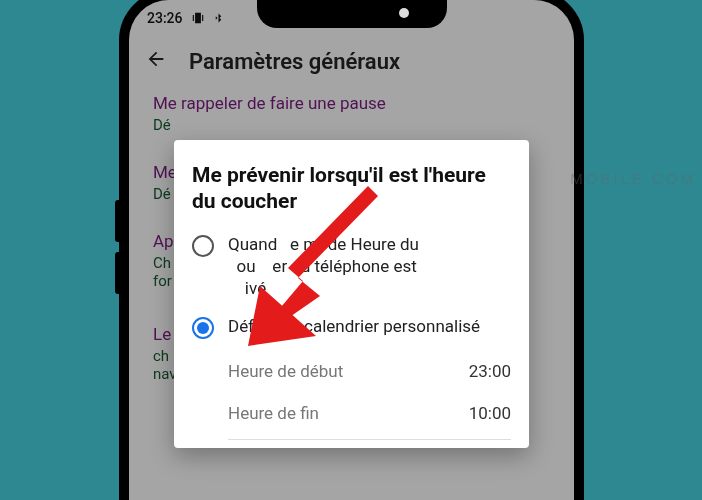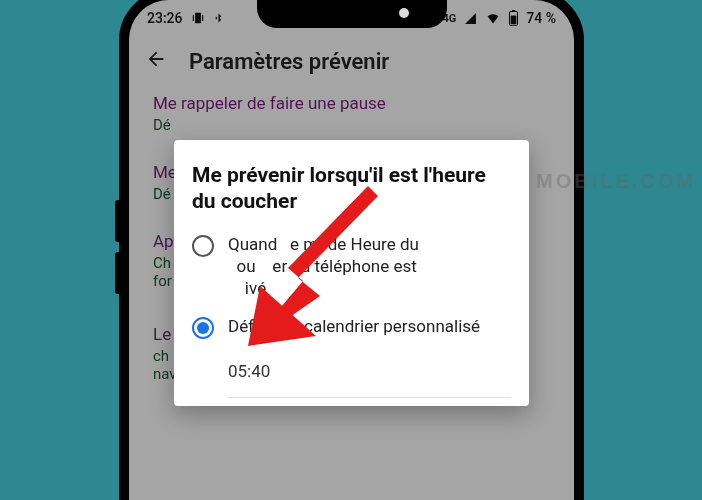--- a/index.html
+++ b/index.html
@@ -194,22 +194,22 @@
     pointer-events: none;
   }
   .wm-top {
     font-size: 34px;
     font-weight: 800;
     color: #555;
     -webkit-text-stroke: 1px #888;
     line-height: 0.9;
   }
   .wm-bot {
-    font-size: 20px;
-    font-weight: 700;
+    font-size: 15px;
+    font-weight: 400;
     color: #666;
     letter-spacing: 3px;
     margin-top: -2px;
     text-align: center;
   }
 </style>
 </head>
 <body>
 
 <div class="phone">
@@ -227,56 +227,29 @@
           <svg width="14" height="14" viewBox="0 0 24 24">
               <path fill="#111" d="M7 3h10v18H7zM3 7h2v10H3zM19 7h2v10h-2z"></path>
             </svg>
         </span>
         <span class="sb-icon">
           <svg width="11" height="14" viewBox="0 0 24 24">
               <path fill="#111" d="M12 2l6 6-4 4 4 4-6 6V2zM6 8l4 4-4 4"></path>
             </svg>
         </span>
       </div>
-      <div class="sb-right">
-        <span class="sb-icon">
-          <svg width="15" height="15" viewBox="0 0 24 24">
-              <circle cx="12" cy="13" r="7" fill="none" stroke="#111" stroke-width="2"></circle>
-              <path stroke="#111" stroke-width="2" d="M12 9v4l3 2M4 4l3-2M20 4l-3-2"></path>
-            </svg>
-        </span>
-        <span style="font-size:11px;font-weight:600">4G</span>
-        <span class="sb-icon">
-          <svg width="15" height="13" viewBox="0 0 24 24">
-              <path fill="#111" d="M2 22L22 2v20z"></path>
-            </svg>
-        </span>
-        <span class="sb-icon">
-          <svg width="16" height="13" viewBox="0 0 24 24">
-              <path fill="#111" d="M12 21L2 8c6-5 14-5 20 0z"></path>
-            </svg>
-        </span>
-        <span class="sb-icon">
-          <svg width="11" height="16" viewBox="0 0 12 20">
-              <rect x="1" y="2" width="10" height="17" rx="1.5" fill="none" stroke="#111" stroke-width="1.3"></rect>
-              <rect x="2.5" y="7" width="7" height="10.5" fill="#111"></rect>
-              <rect x="4" y="0" width="4" height="2" fill="#111"></rect>
-            </svg>
-        </span>
-        <span>74 %</span>
-      </div>
     </div>
 
     <div class="header">
       <span class="back-arrow">
         <svg width="22" height="22" viewBox="0 0 24 24">
             <path fill="#222" d="M20 11H7.8l5.6-5.6L12 4l-8 8 8 8 1.4-1.4L7.8 13H20z"></path>
           </svg>
       </span>
-      <span class="header-title">Paramètres prévenir</span>
+      <span class="header-title">Paramètres généraux</span>
     </div>
 
     <div class="bg-content">
       <div class="bg-item">
         <div class="bg-item-title">Me rappeler de faire une pause</div>
         <div class="bg-item-sub">Dé</div>
       </div>
       <div class="bg-item">
         <div class="bg-item-title">Me</div>
         <div class="bg-item-sub">Dé</div>
@@ -302,21 +275,26 @@
         <div class="radio"></div>
         <div class="radio-label" style="white-space:pre-line">Quand&nbsp;&nbsp;&nbsp;e mode Heure du<br>&nbsp;&nbsp;ou&nbsp;&nbsp;&nbsp;&nbsp;er du téléphone est<br>&nbsp;&nbsp;&nbsp;&nbsp;ivé</div>
       </div>
 
       <div class="radio-row">
         <div class="radio selected"></div>
         <div class="radio-label">Définir un calendrier personnalisé</div>
       </div>
 
       <div class="time-row">
-        <span class="time-val">05:40</span>
+        <span>Heure de début</span>
+        <span class="time-val">23:00</span>
+      </div>
+      <div class="time-row">
+        <span>Heure de fin</span>
+        <span class="time-val">10:00</span>
       </div>
       <div class="divider"></div>
     </div>
 
   </div>
 </div>
 
 <svg class="arrow" width="150" height="170" viewBox="0 0 150 170">
   <g transform="rotate(0)">
     <polygon points="0,160 55,95 40,82 120,0 130,10 50,92 72,110" fill="#e41b1b"></polygon>

